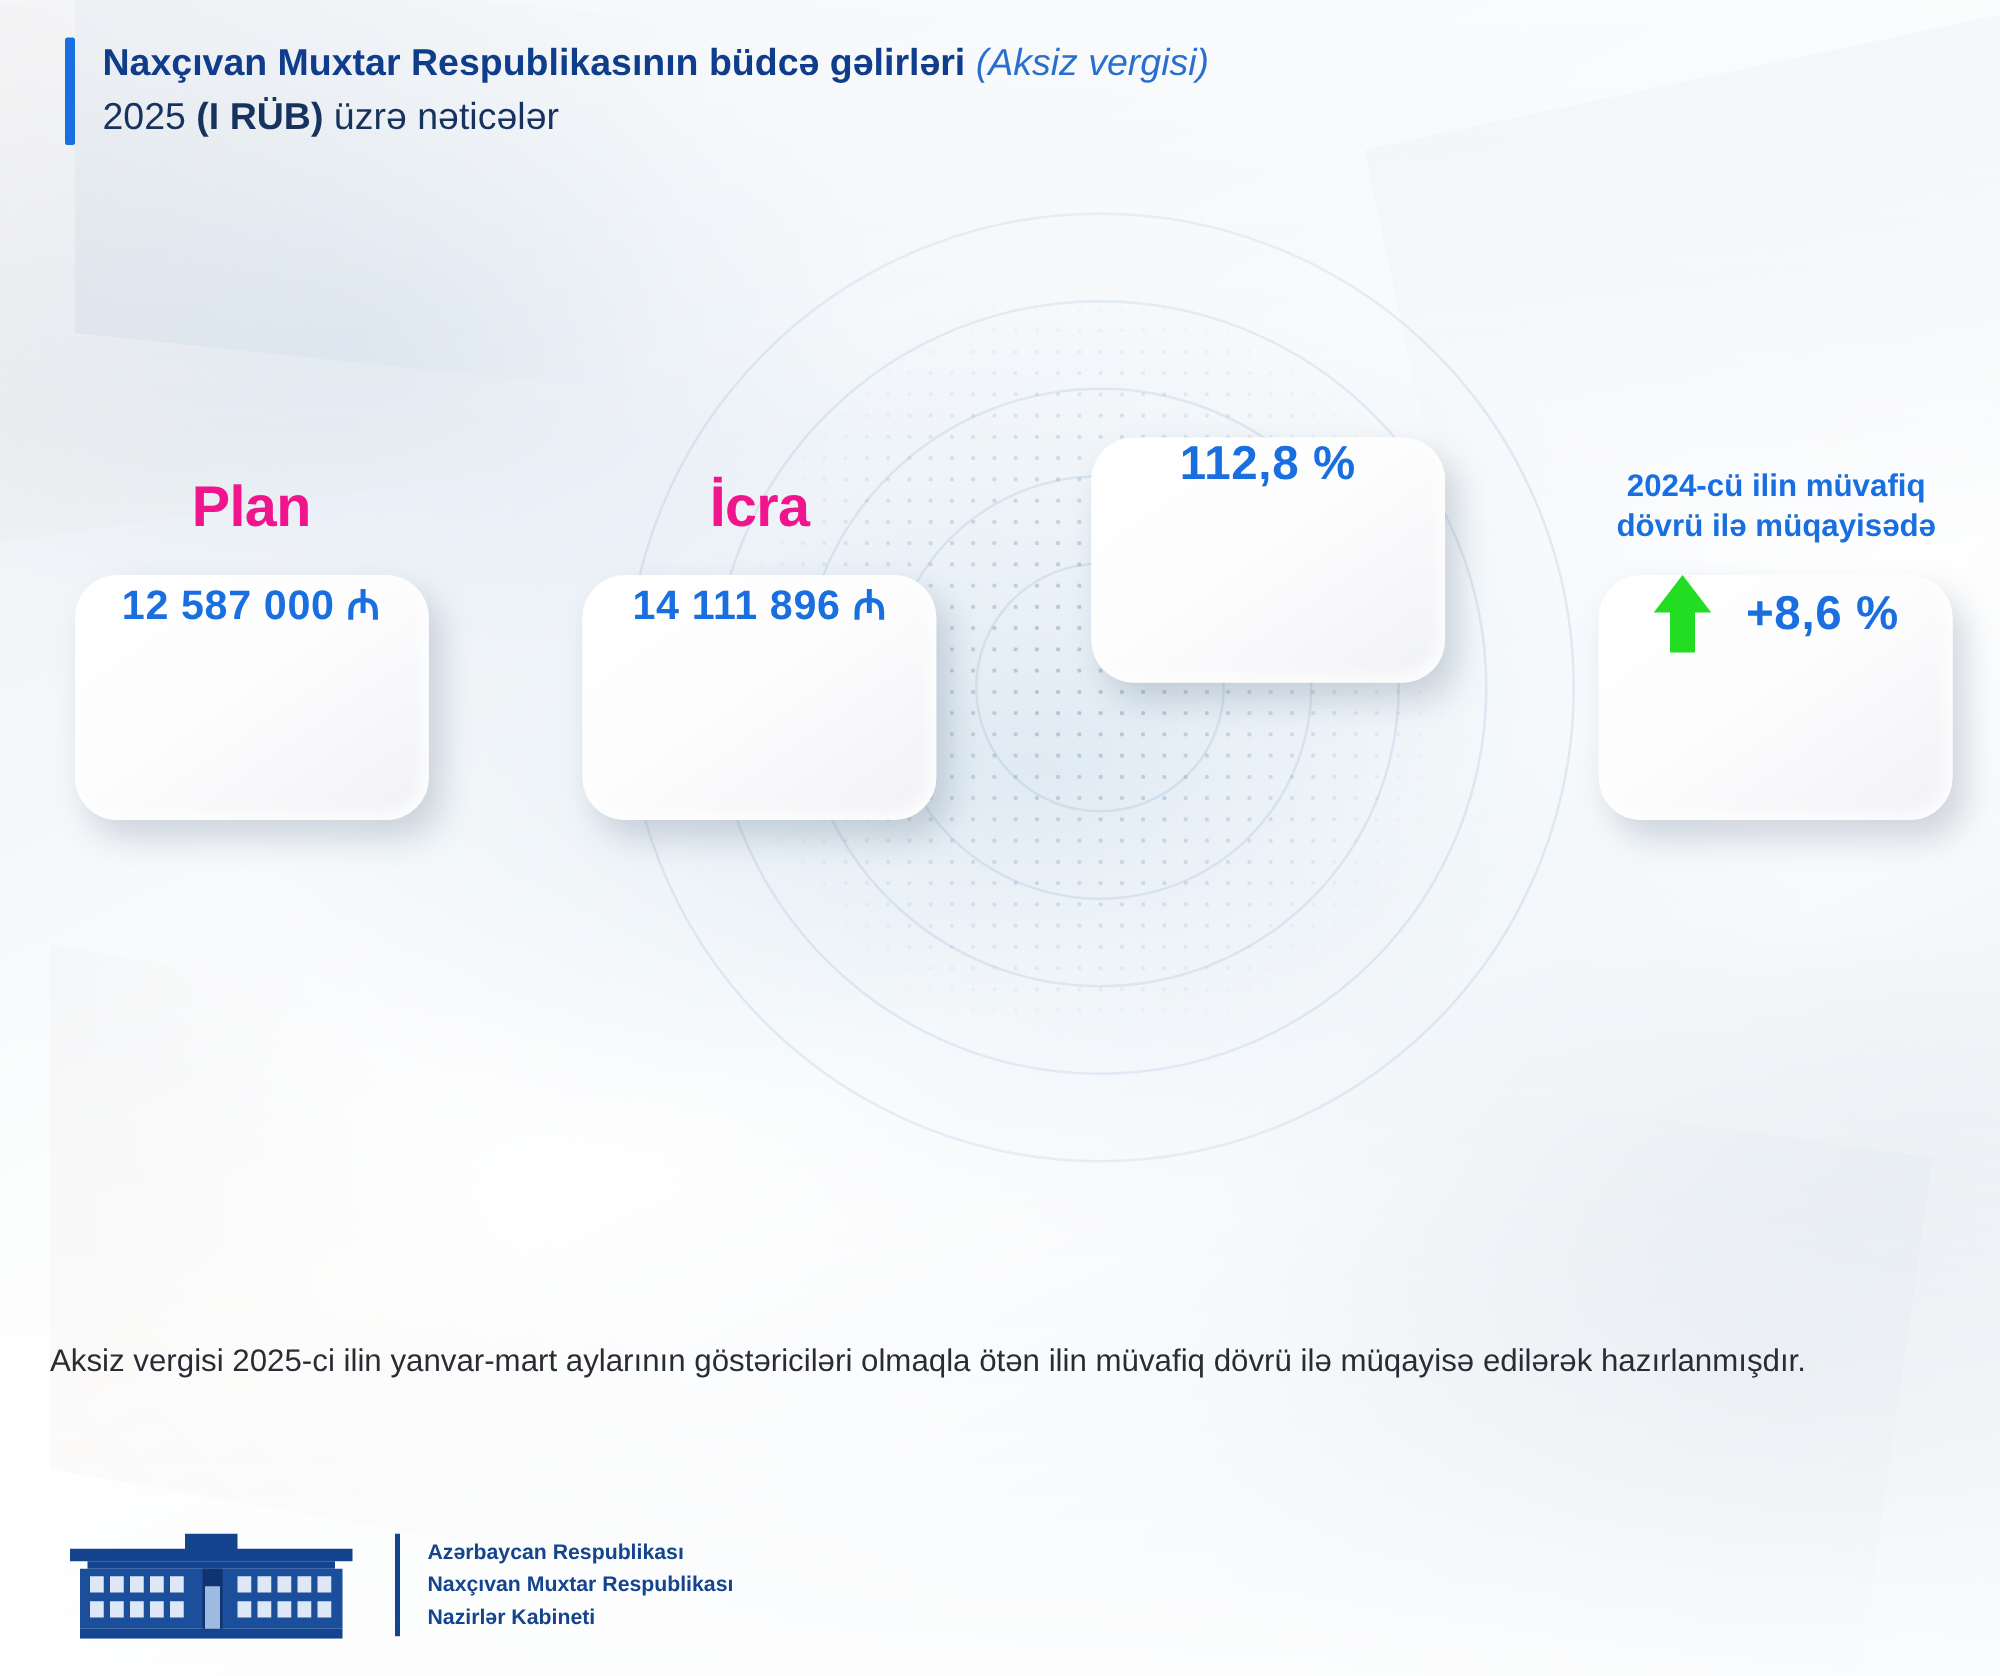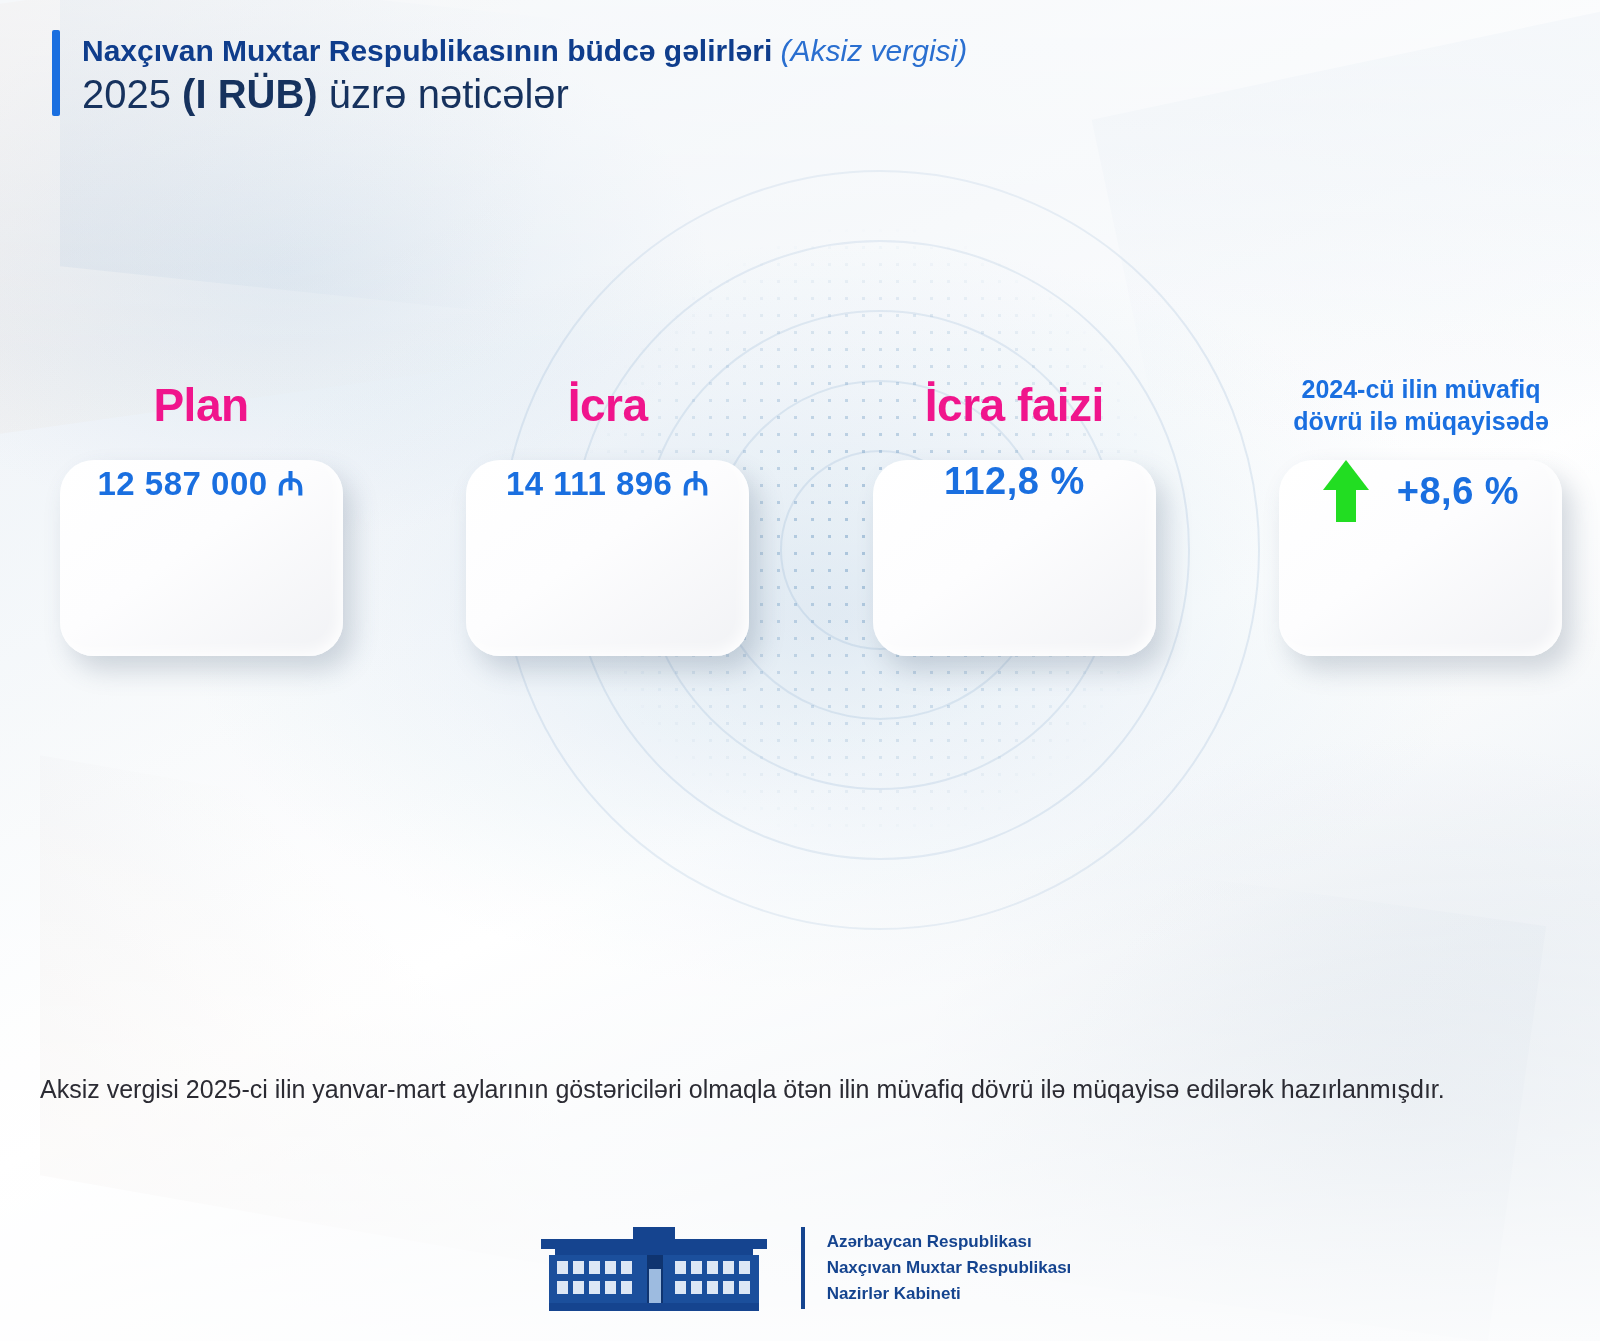--- a/index.html
+++ b/index.html
@@ -102,21 +102,21 @@
   }
   .title-line-1 {
     font-size: 30px;
     line-height: 42px;
     color: #0f3d8c;
     white-space: nowrap;
   }
   .title-line-1 .strong { font-weight: bold; }
   .title-line-1 .paren { font-style: italic; font-weight: normal; color: #2a6fd0; }
   .title-line-2 {
-    font-size: 40px;
+    font-size: 30px;
     line-height: 44px;
     color: #16325e;
     white-space: nowrap;
   }
   .title-line-2 .rub { font-weight: bold; }
 
   
   .metrics {
     position: absolute;
     left: 0; right: 0;
@@ -206,23 +206,23 @@
     z-index: 5;
   }
 
   
   .footer {
     position: absolute;
     left: 0; right: 0;
     bottom: 30px;
     display: flex;
     align-items: center;
-    justify-content: center;
     gap: 22px;
     z-index: 5;
+    padding-left: 44px;
   }
   .emblem {
     width: 250px;
     height: 86px;
   }
   .footer-sep {
     width: 4px;
     height: 82px;
     background: #15448f;
   }
@@ -279,21 +279,20 @@
     </div>
 
     <div class="metric">
       <div class="metric-label">İcra</div>
       <div class="card">
         <div class="card-value">14 111 896 ₼</div>
       </div>
     </div>
 
     <div class="metric">
-      <div class="metric-label">İcra faizi</div>
       <div class="card">
         <div class="card-value big">112,8 %</div>
       </div>
     </div>
 
     <div class="metric">
       <div class="metric-label compare">2024-cü ilin müvafiq dövrü ilə müqayisədə</div>
       <div class="card">
         <div class="card-inner">
           <span class="arrow-up">

